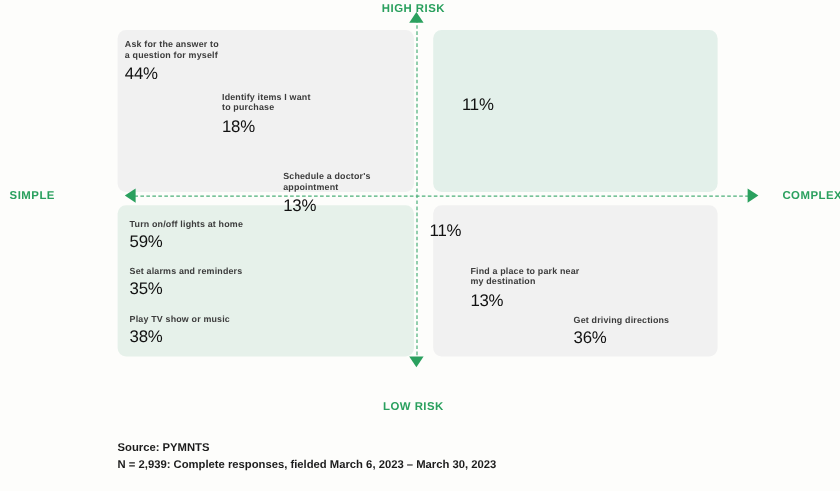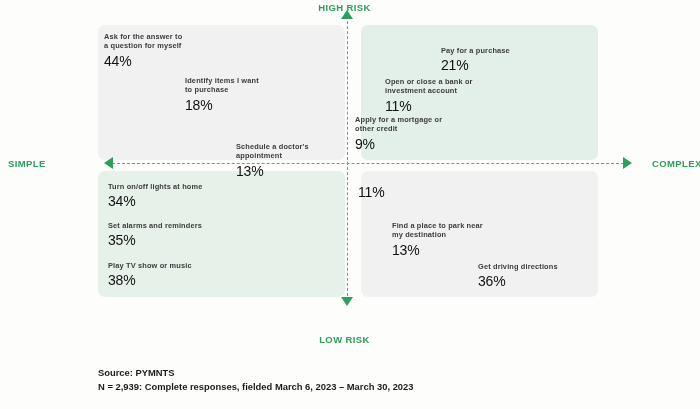--- a/index.html
+++ b/index.html
@@ -148,38 +148,27 @@
     <span class="lbl">Identify items I want
 to purchase</span>
     <span class="val">18%</span>
   </div>
   <div class="item" style="left:236px; top:116px; width:112px;margin-top:26px;">
     <span class="lbl">Schedule a doctor's
 appointment</span>
     <span class="val">13%</span>
   </div>
 
-  <div class="item" style="left:441px; top:46px; width:122px;">
-    <span class="lbl">Pay for a purchase</span>
-    <span class="val">21%</span>
-  </div>
   <div class="item" style="left:385px; top:77px; width:122px;">
-    <span class="lbl">Open or close a bank or
-investment account</span>
     <span class="val">11%</span>
-  </div>
-  <div class="item" style="left:355px; top:115px; width:122px;">
-    <span class="lbl">Apply for a mortgage or
-other credit</span>
-    <span class="val">9%</span>
   </div>
 
   <div class="item" style="left:108px; top:182px; width:138px;">
     <span class="lbl">Turn on/off lights at home</span>
-    <span class="val">34%</span>
+    <span class="val">59%</span>
   </div>
   <div class="item" style="left:108px; top:221px; width:138px;">
     <span class="lbl">Set alarms and reminders</span>
     <span class="val">35%</span>
   </div>
   <div class="item" style="left:108px; top:261px; width:138px;">
     <span class="lbl">Play TV show or music</span>
     <span class="val">38%</span>
   </div>
 

